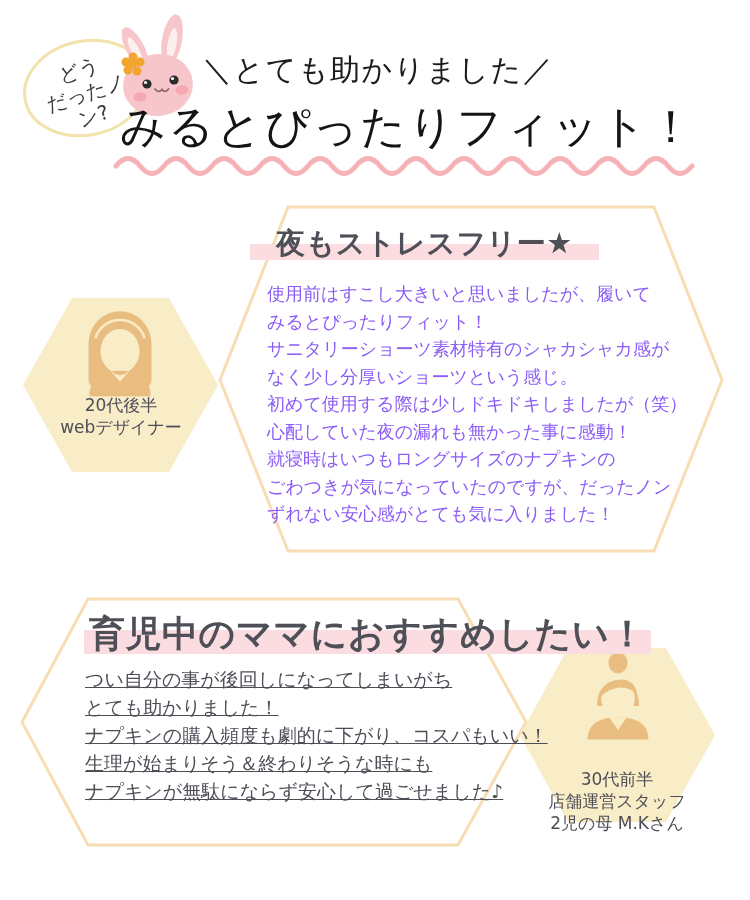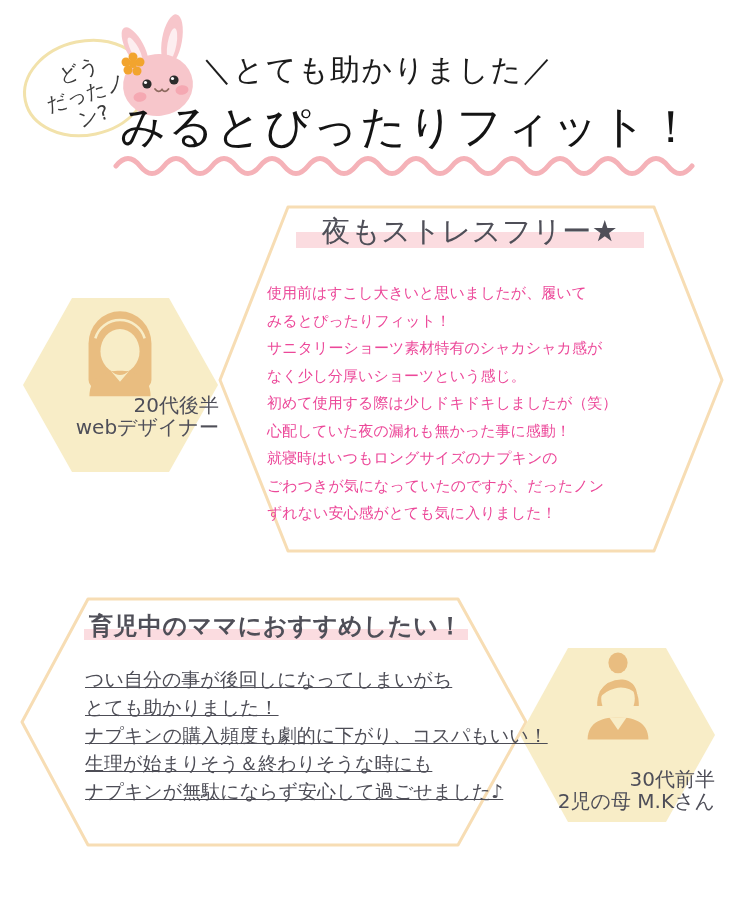--- a/index.html
+++ b/index.html
@@ -10,31 +10,31 @@
   .abs{position:absolute;}
   .layer-shapes{position:absolute;left:0;top:0;z-index:1;}
   .txt{position:absolute;z-index:3;white-space:nowrap;}
   .tagline{left:202px;top:50px;font-size:30px;letter-spacing:1.5px;color:#1c1c1c;}
   .main-title{left:120px;top:97px;font-size:45px;letter-spacing:2px;color:#141414;}
   .bubble-text{
     left:30px;top:57px;width:112px;text-align:center;
     transform:rotate(-18deg);font-size:20px;line-height:24px;color:#3a3a3a;z-index:3;
   }
   .review-body div{white-space:nowrap;}
-  .r1-title{left:250px;top:212px;width:440px;text-align:center;font-size:29px;font-weight:normal;color:#4f4f58;letter-spacing:0.5px;}
+  .r1-title{left:250px;top:224px;width:440px;text-align:left;font-size:29px;font-weight:bold;color:#4f4f58;letter-spacing:0.5px;}
   .r1-title .hl{padding:0 26px;}
   .hl{
     background-image:linear-gradient(#fbdce0,#fbdce0);
     background-repeat:no-repeat;background-size:100% 25px;background-position:0 18px;
   }
-  .r1-body{left:267px;top:280px;font-size:15px;line-height:27.5px;color:#ec4899;}
-  .r2-title{left:84px;top:610px;font-size:24px;font-weight:bold;color:#4f4f58;letter-spacing:0.5px;}
+  .r1-body{left:267px;top:280px;font-size:18px;line-height:27.5px;color:#8b5cf6;}
+  .r2-title{left:84px;top:610px;font-size:36px;font-weight:bold;color:#4f4f58;letter-spacing:0.5px;}
   .r2-title .hl{padding:0 5px;background-position:0 17px;background-size:100% 24px;}
   .r2-body{left:85px;top:665px;font-size:19px;line-height:28px;color:#4d4d56;text-decoration:underline;}
-  .badge-text{width:196px;text-align:right;font-size:20px;line-height:22px;color:#4e4e58;}
+  .badge-text{width:196px;text-align:center;font-size:17px;line-height:22px;color:#4e4e58;}
   .badge1-text{left:23px;top:394px;}
   .badge2-text{left:519px;top:768px;}
 </style>
 </head>
 <body>
 
 <div class="page">
 
   <svg class="layer-shapes" width="750" height="900" viewBox="0 0 750 900">
 
@@ -124,16 +124,17 @@
   </div>
   <div class="txt r2-body review-body">
     <div>つい自分の事が後回しになってしまいがち</div>
     <div>とても助かりました！</div>
     <div>ナプキンの購入頻度も劇的に下がり、コスパもいい！</div>
     <div>生理が始まりそう＆終わりそうな時にも</div>
     <div>ナプキンが無駄にならず安心して過ごせました♪</div>
   </div>
   <div class="txt badge-text badge2-text">
     <div>30代前半</div>
+    <div>店舗運営スタッフ</div>
     <div>2児の母 M.Kさん</div>
   </div>
 
 </div>
 
 </body></html>

